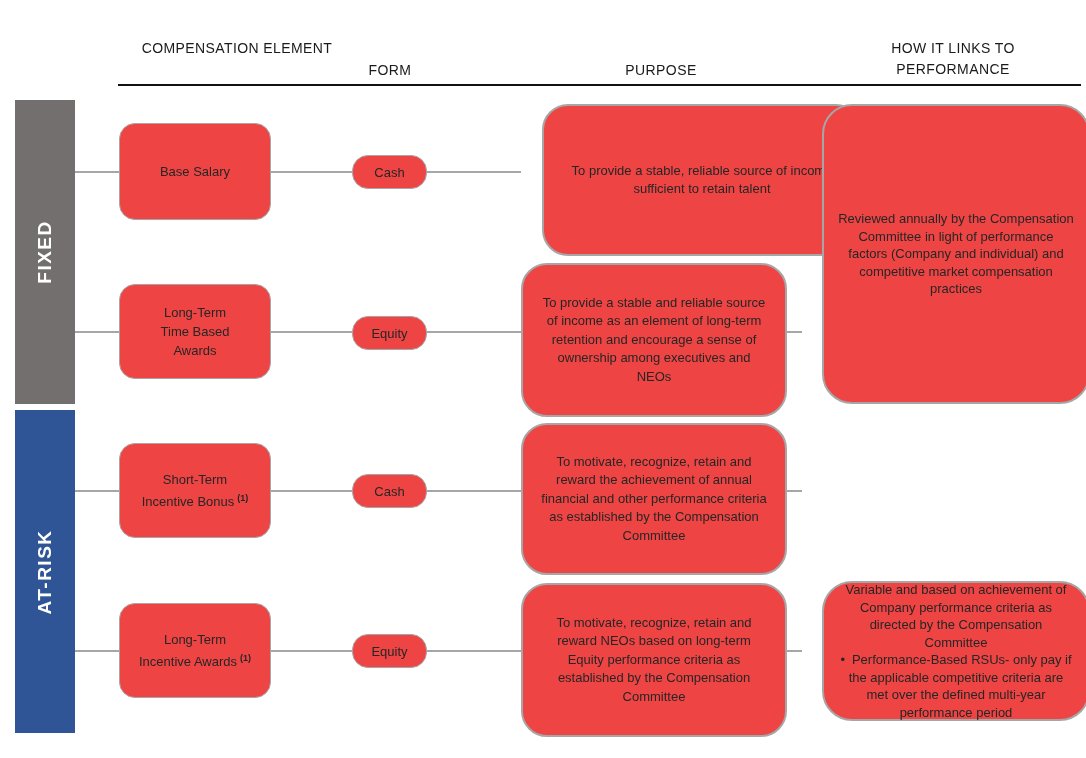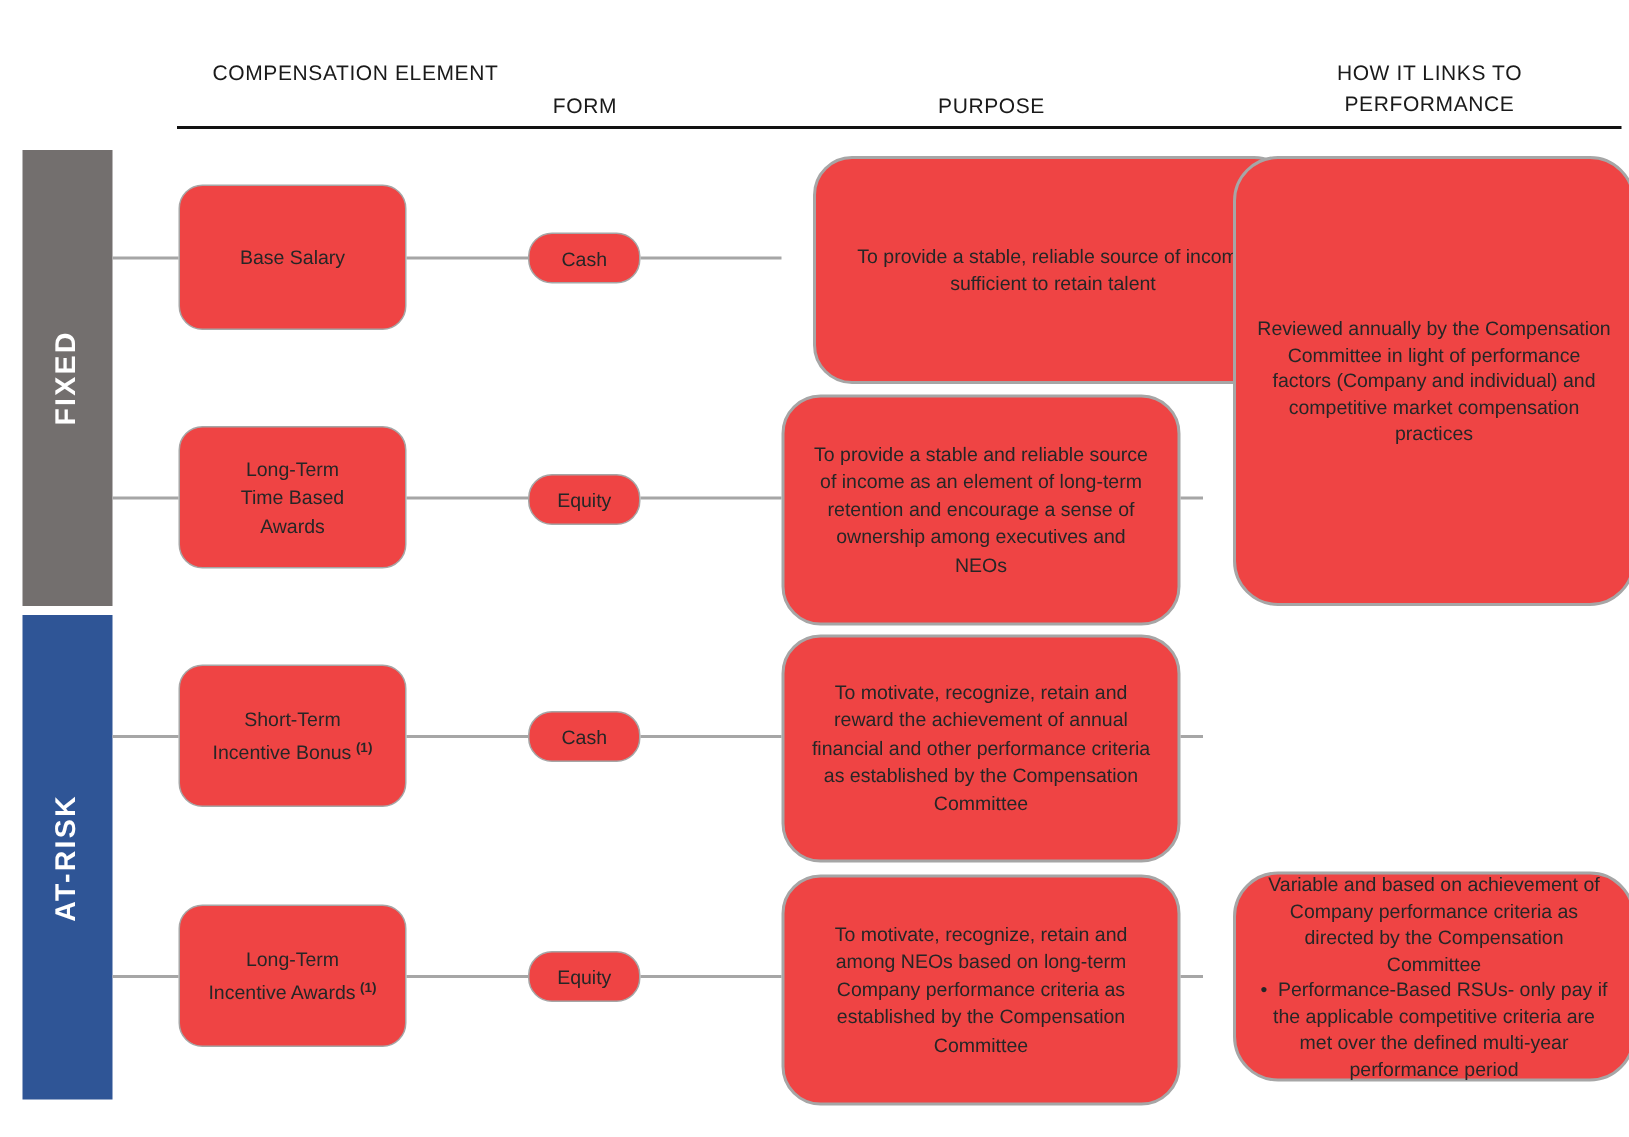--- a/index.html
+++ b/index.html
@@ -122,21 +122,21 @@
   <div class="box purpose-box" style="left:542px;top:104px;width:320px;height:152px;">
     <span>To provide a stable, reliable source of income sufficient to retain talent</span>
   </div>
   <div class="box purpose-box" style="left:521px;top:263px;width:266px;height:154px;justify-content:center;">
     <span>To provide a stable and reliable source of income as an element of long-term retention and encourage a sense of ownership among executives and NEOs</span>
   </div>
   <div class="box purpose-box" style="left:521px;top:423px;width:266px;height:152px;">
     <span>To motivate, recognize, retain and reward the achievement of annual financial and other performance criteria as established by the Compensation Committee</span>
   </div>
   <div class="box purpose-box" style="left:521px;top:583px;width:266px;height:154px;">
-    <span>To motivate, recognize, retain and among NEOs based on long-term Company performance criteria as established by the Compensation Committee</span>
+    <span>To motivate, recognize, retain and reward NEOs based on long-term Equity performance criteria as established by the Compensation Committee</span>
   </div>
 
   <div class="box link-box" style="left:802px;top:104px;width:268px;height:300px;">
     <div class="para">Reviewed annually by the Compensation Committee in light of performance factors (Company and individual) and competitive market compensation practices</div>
   </div>
   <div class="box link-box" style="left:802px;top:581px;width:268px;height:140px;">
     <div class="para">Variable and based on achievement of Company performance criteria as directed by the Compensation Committee</div>
     <div class="para">
       <span class="bullet-marker">•</span><span>Performance-Based RSUs- only pay if the applicable competitive criteria are met over the defined multi-year performance period</span>
     </div>

